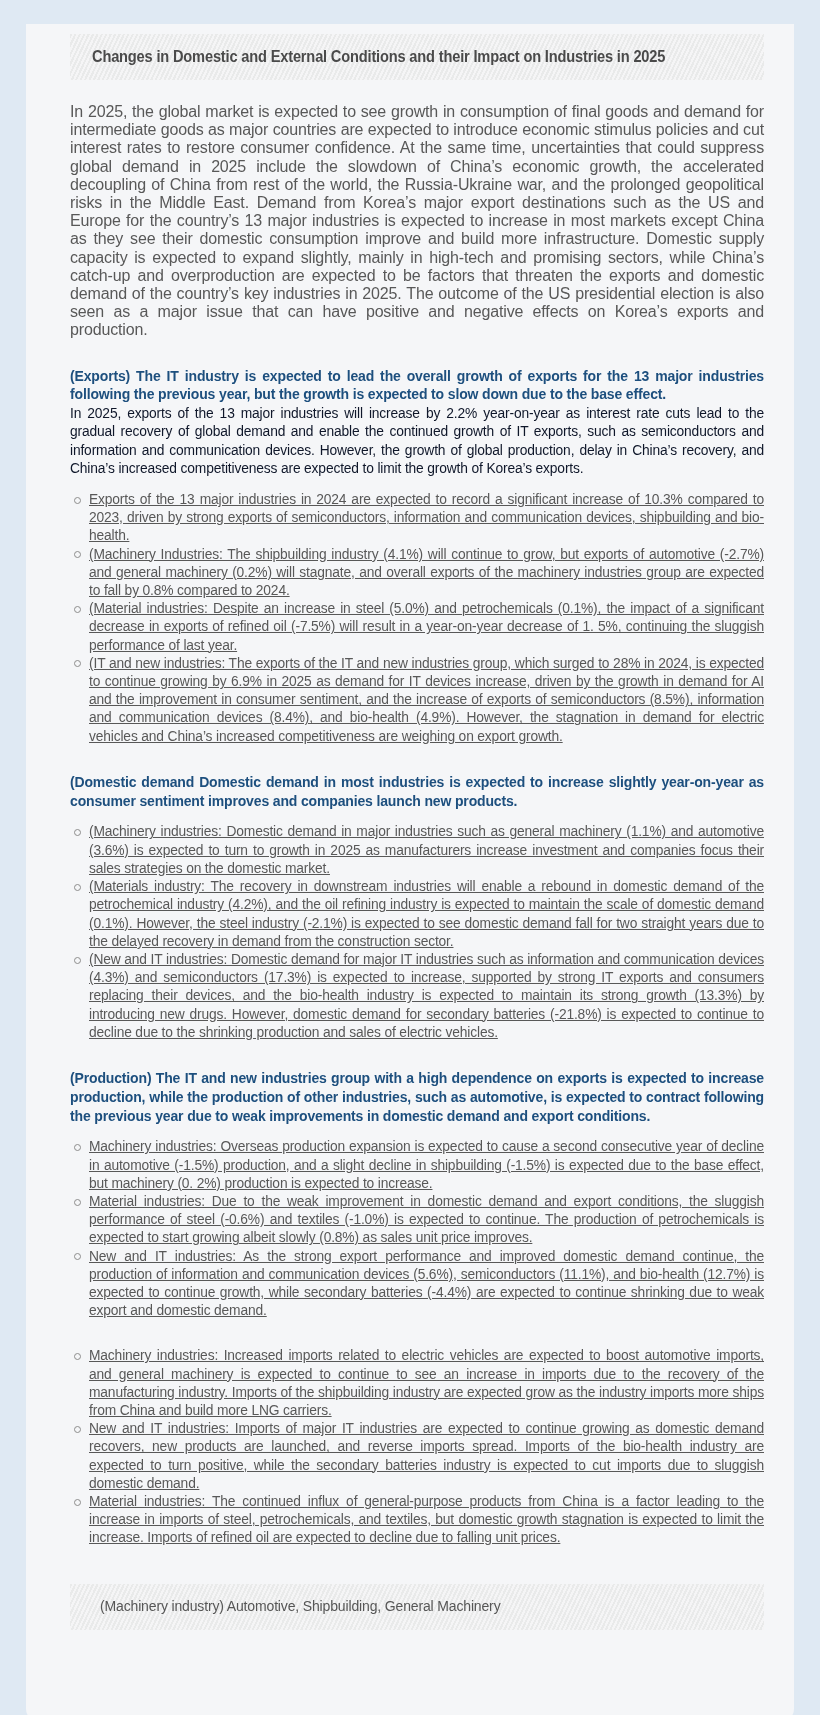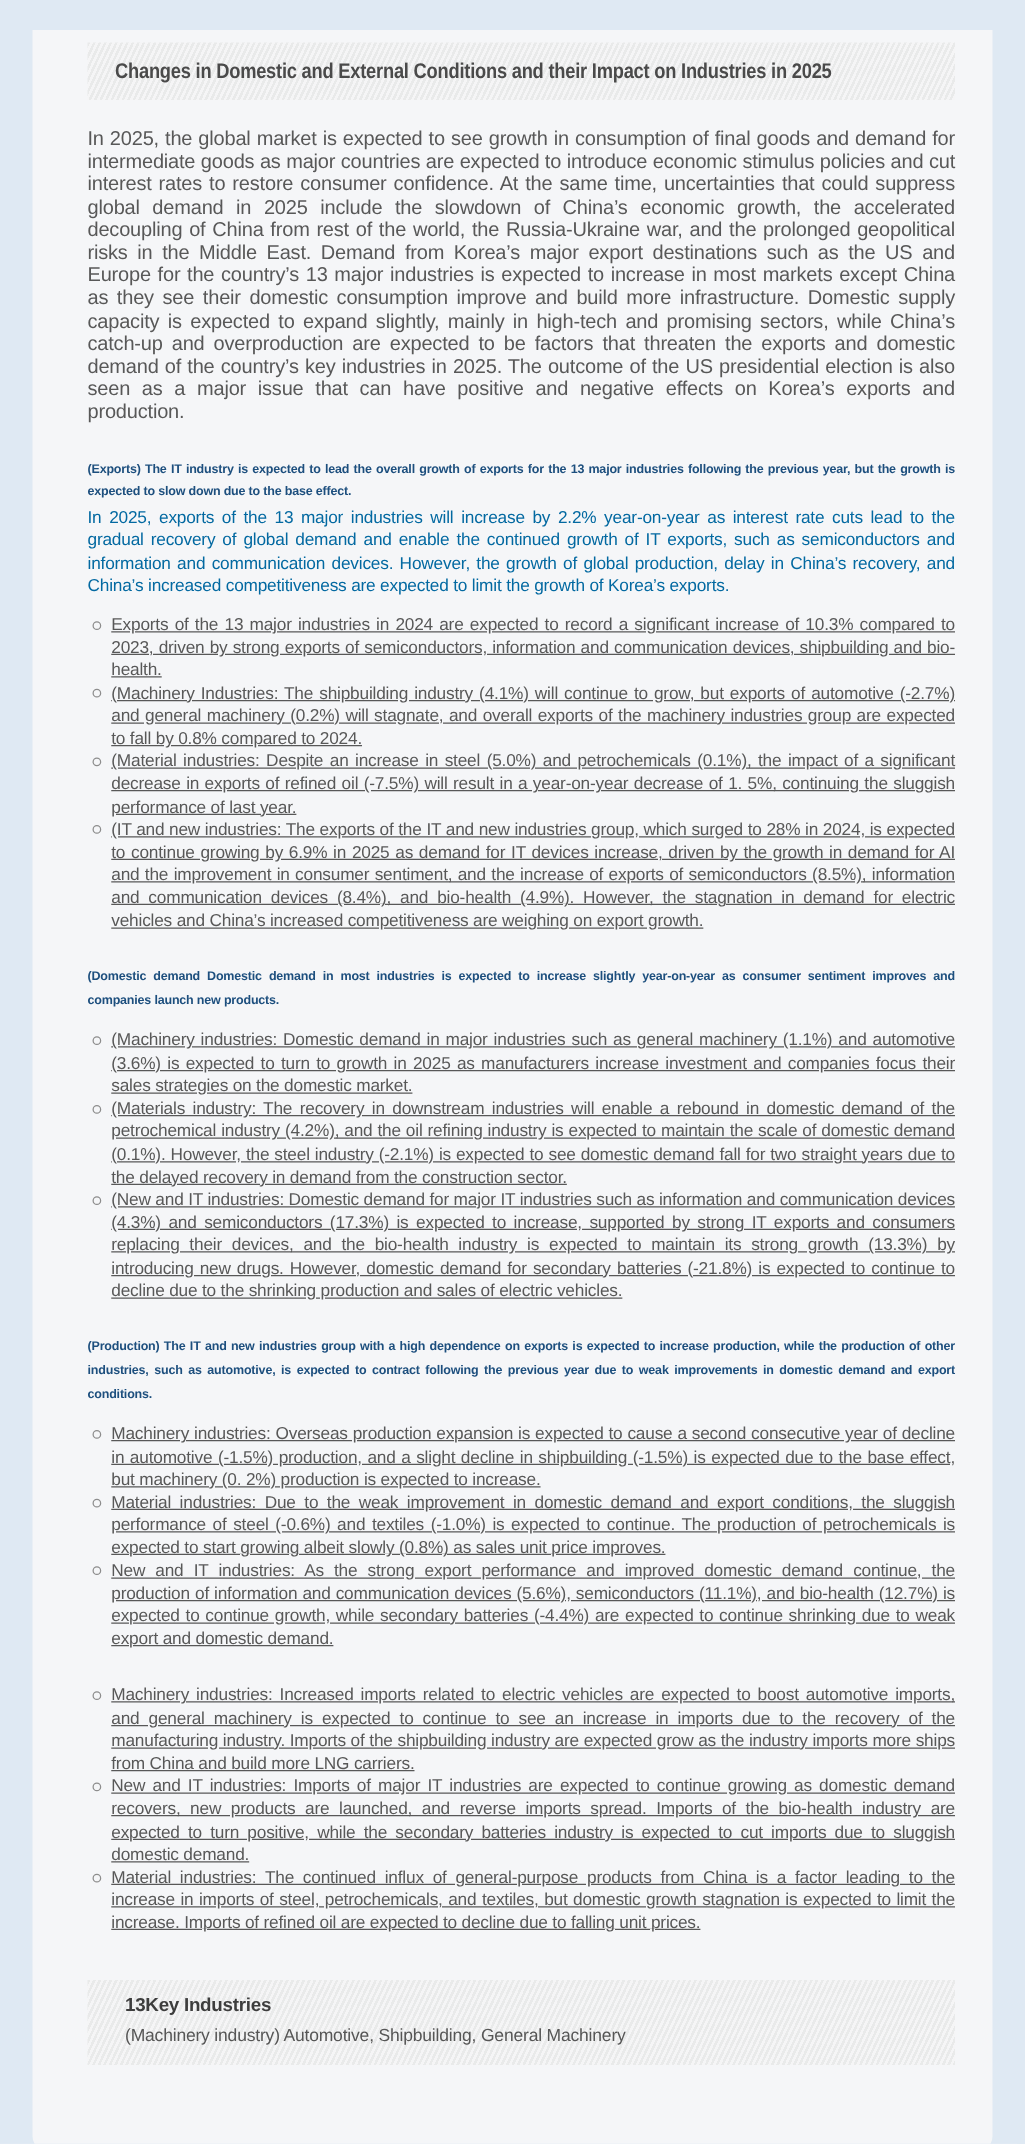--- a/index.html
+++ b/index.html
@@ -36,28 +36,28 @@
   }
   .intro {
     margin: 23px 0 0 0;
     font-size: 16px; line-height: 18.2px; letter-spacing: -0.15px;
     color: #585858; text-align: justify;
   }
   .band-2 { margin-top: 21px; }
   .section { margin-top: 27px; }
   .sec-heading {
     margin: 0;
-    font-size: 10px; line-height: 18.8px; letter-spacing: -0.15px;
+    font-size: 14px; line-height: 18.8px; letter-spacing: -0.15px;
     font-weight: bold; color: #1d4f7e;
     text-align: justify;
   }
   .sec-lead {
     margin: 1px 0 0 0;
     font-size: 13.8px; line-height: 18.2px; letter-spacing: -0.15px;
-    color: #0369a1; text-align: justify;
+    color: #0f172a; text-align: justify;
   }
   ul.bullets {
     list-style: none;
     margin: 13px 0 0 0; padding: 0;
   }
   ul.bullets li {
     position: relative;
     padding-left: 19px;
     font-size: 13.8px; line-height: 18.2px; letter-spacing: -0.15px;
     color: #585858; text-align: justify; text-decoration: underline;
@@ -132,21 +132,20 @@
 
     <div class="section">
       <ul class="bullets">
         <li><span class="circle-bullet"></span><span>Machinery industries: Increased imports related to electric vehicles are expected to boost automotive imports, and general machinery is expected to continue to see an increase in imports due to the recovery of the manufacturing industry. Imports of the shipbuilding industry are expected grow as the industry imports more ships from China and build more LNG carriers.</span></li>
         <li><span class="circle-bullet"></span><span>New and IT industries: Imports of major IT industries are expected to continue growing as domestic demand recovers, new products are launched, and reverse imports spread. Imports of the bio-health industry are expected to turn positive, while the secondary batteries industry is expected to cut imports due to sluggish domestic demand.</span></li>
         <li><span class="circle-bullet"></span><span>Material industries: The continued influx of general-purpose products from China is a factor leading to the increase in imports of steel, petrochemicals, and textiles, but domestic growth stagnation is expected to limit the increase. Imports of refined oil are expected to decline due to falling unit prices.</span></li>
       </ul>
     </div>
 
     <div class="key-box">
-      <p class="key-title">13Key Industries</p>
       <ul>
         <li><span>(Machinery industry) Automotive, Shipbuilding, General Machinery</span></li>
 
       </ul>
     </div>
 
   </div>
 </div>
 
 </body></html>

